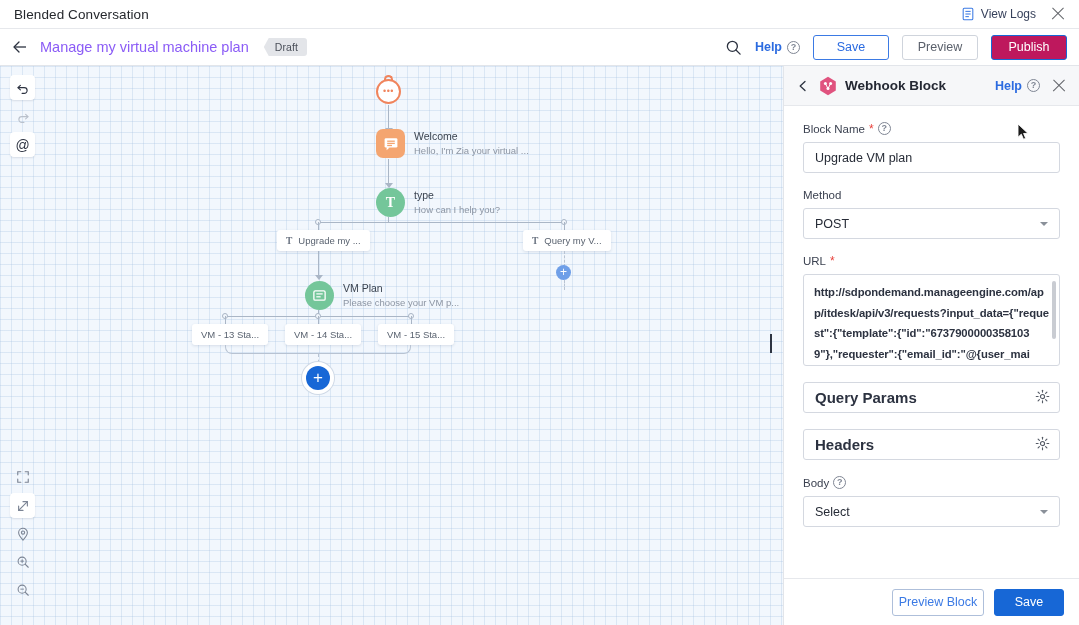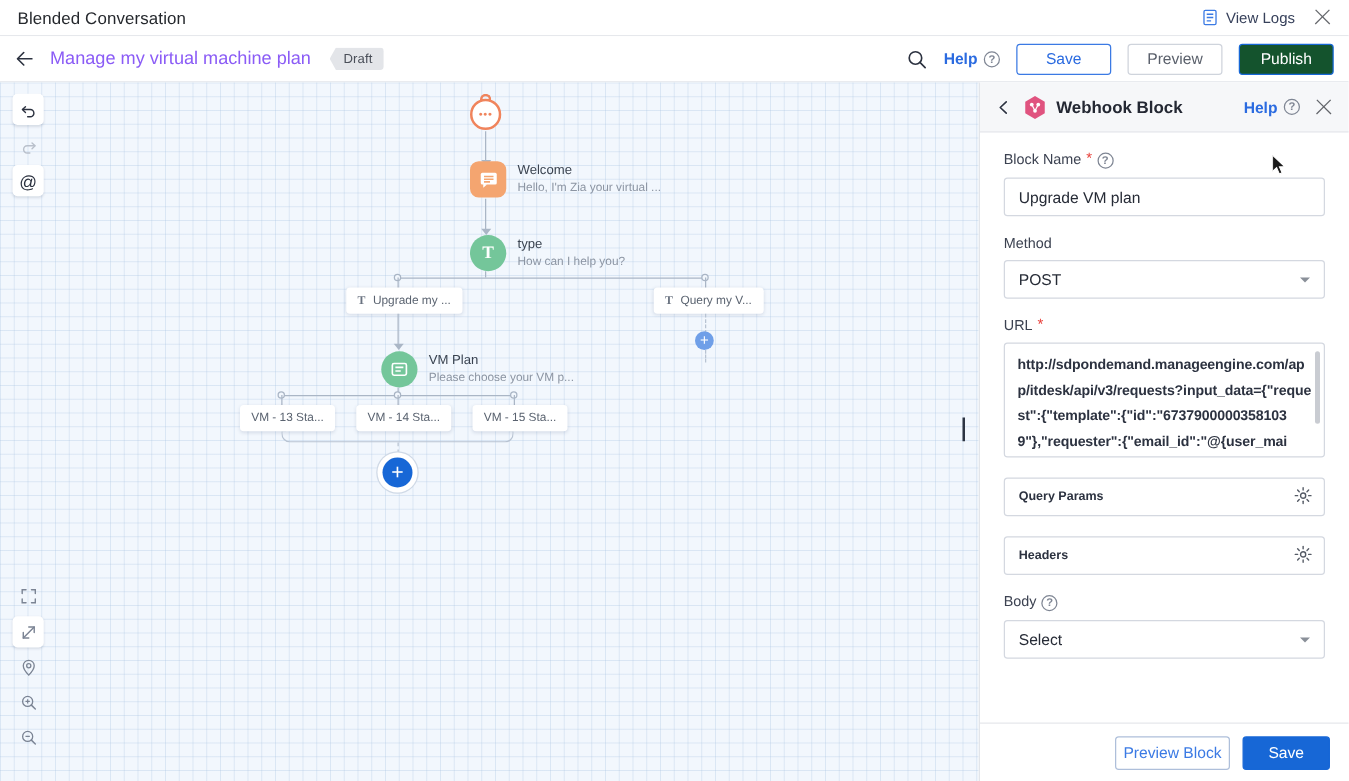--- a/index.html
+++ b/index.html
@@ -79,21 +79,21 @@
   }
   .btn-save-top {
     width: 76px; height: 25px; border: 1px solid #3b7ae4; color: #2b6be0;
     background: #fff;
   }
   .btn-preview-top {
     width: 76px; height: 25px; border: 1px solid #cfd4dc; color: #5b616c;
     background: #fff;
   }
   .btn-publish {
-    width: 76px; height: 25px; border: 1px solid #1767d6; background: #14532d;
+    width: 76px; height: 25px; border: 1px solid #1767d6; background: #be185d;
     color: #fff;
   }
 
   
   .canvas {
     position: absolute; left: 0; top: 66px; width: 783px; height: 559px;
     background-color: #f2f7fd;
     background-image:
       linear-gradient(to right, rgba(170,196,226,.33) 1px, transparent 1px),
       linear-gradient(to bottom, rgba(170,196,226,.33) 1px, transparent 1px);
@@ -202,21 +202,21 @@
   .panel-head-right {
     margin-left: auto; display: flex; align-items: center; gap: 11px;
   }
   .panel-body {
     flex: 1; overflow-y: auto; padding: 16px 19px 0 19px; position: relative;
   }
   .panel-body::-webkit-scrollbar { width: 6px; }
   .panel-body::-webkit-scrollbar-thumb { background: #c2c4c8; border-radius: 3px; }
   .panel-body::-webkit-scrollbar-track { background: transparent; }
   .field-label {
-    font-size: 11.5px; color: #3c4251; display: flex; align-items: flex-start;
+    font-size: 11.5px; color: #3c4251; display: flex; align-items: center;
     gap: 4px; margin-bottom: 7px; font-weight: 500;
   }
   .req { color: #e8413b; font-size: 12px; line-height: 8px; }
   .input-box {
     width: 100%; height: 31px; border: 1px solid #d4d8e0; border-radius: 3px;
     font-size: 12.5px; color: #262b36; padding: 0 11px;
     display: flex; align-items: center; background: #fff;
     font-family: "Liberation Sans", sans-serif;
   }
   .select-box {
@@ -238,21 +238,21 @@
     font-size: 11.3px; line-height: 20.5px; color: #2c3240;
     word-break: break-all; font-weight: 600; letter-spacing: -.1px;
   }
   .url-scroll {
     position: absolute; right: 3px; top: 6px; width: 4px; height: 58px;
     background: #c9ccd2; border-radius: 2px;
   }
   .row-box {
     width: 100%; height: 31px; border: 1px solid #d4d8e0; border-radius: 3px;
     display: flex; align-items: center; padding: 0 9px 0 11px;
-    font-size: 10px; color: #2c3240; cursor: pointer; background: #fff;
+    font-size: 15px; color: #2c3240; cursor: pointer; background: #fff;
     font-weight: 600;
   }
   .row-box .gear { margin-left: auto; }
   .mb { margin-bottom: 16px; }
   .panel-foot {
     height: 47px; border-top: 1px solid #e6e8ec; flex: none;
     display: flex; align-items: center; justify-content: flex-end;
     gap: 10px; padding-right: 15px; background: #fff;
   }
   .btn-preview-block {

